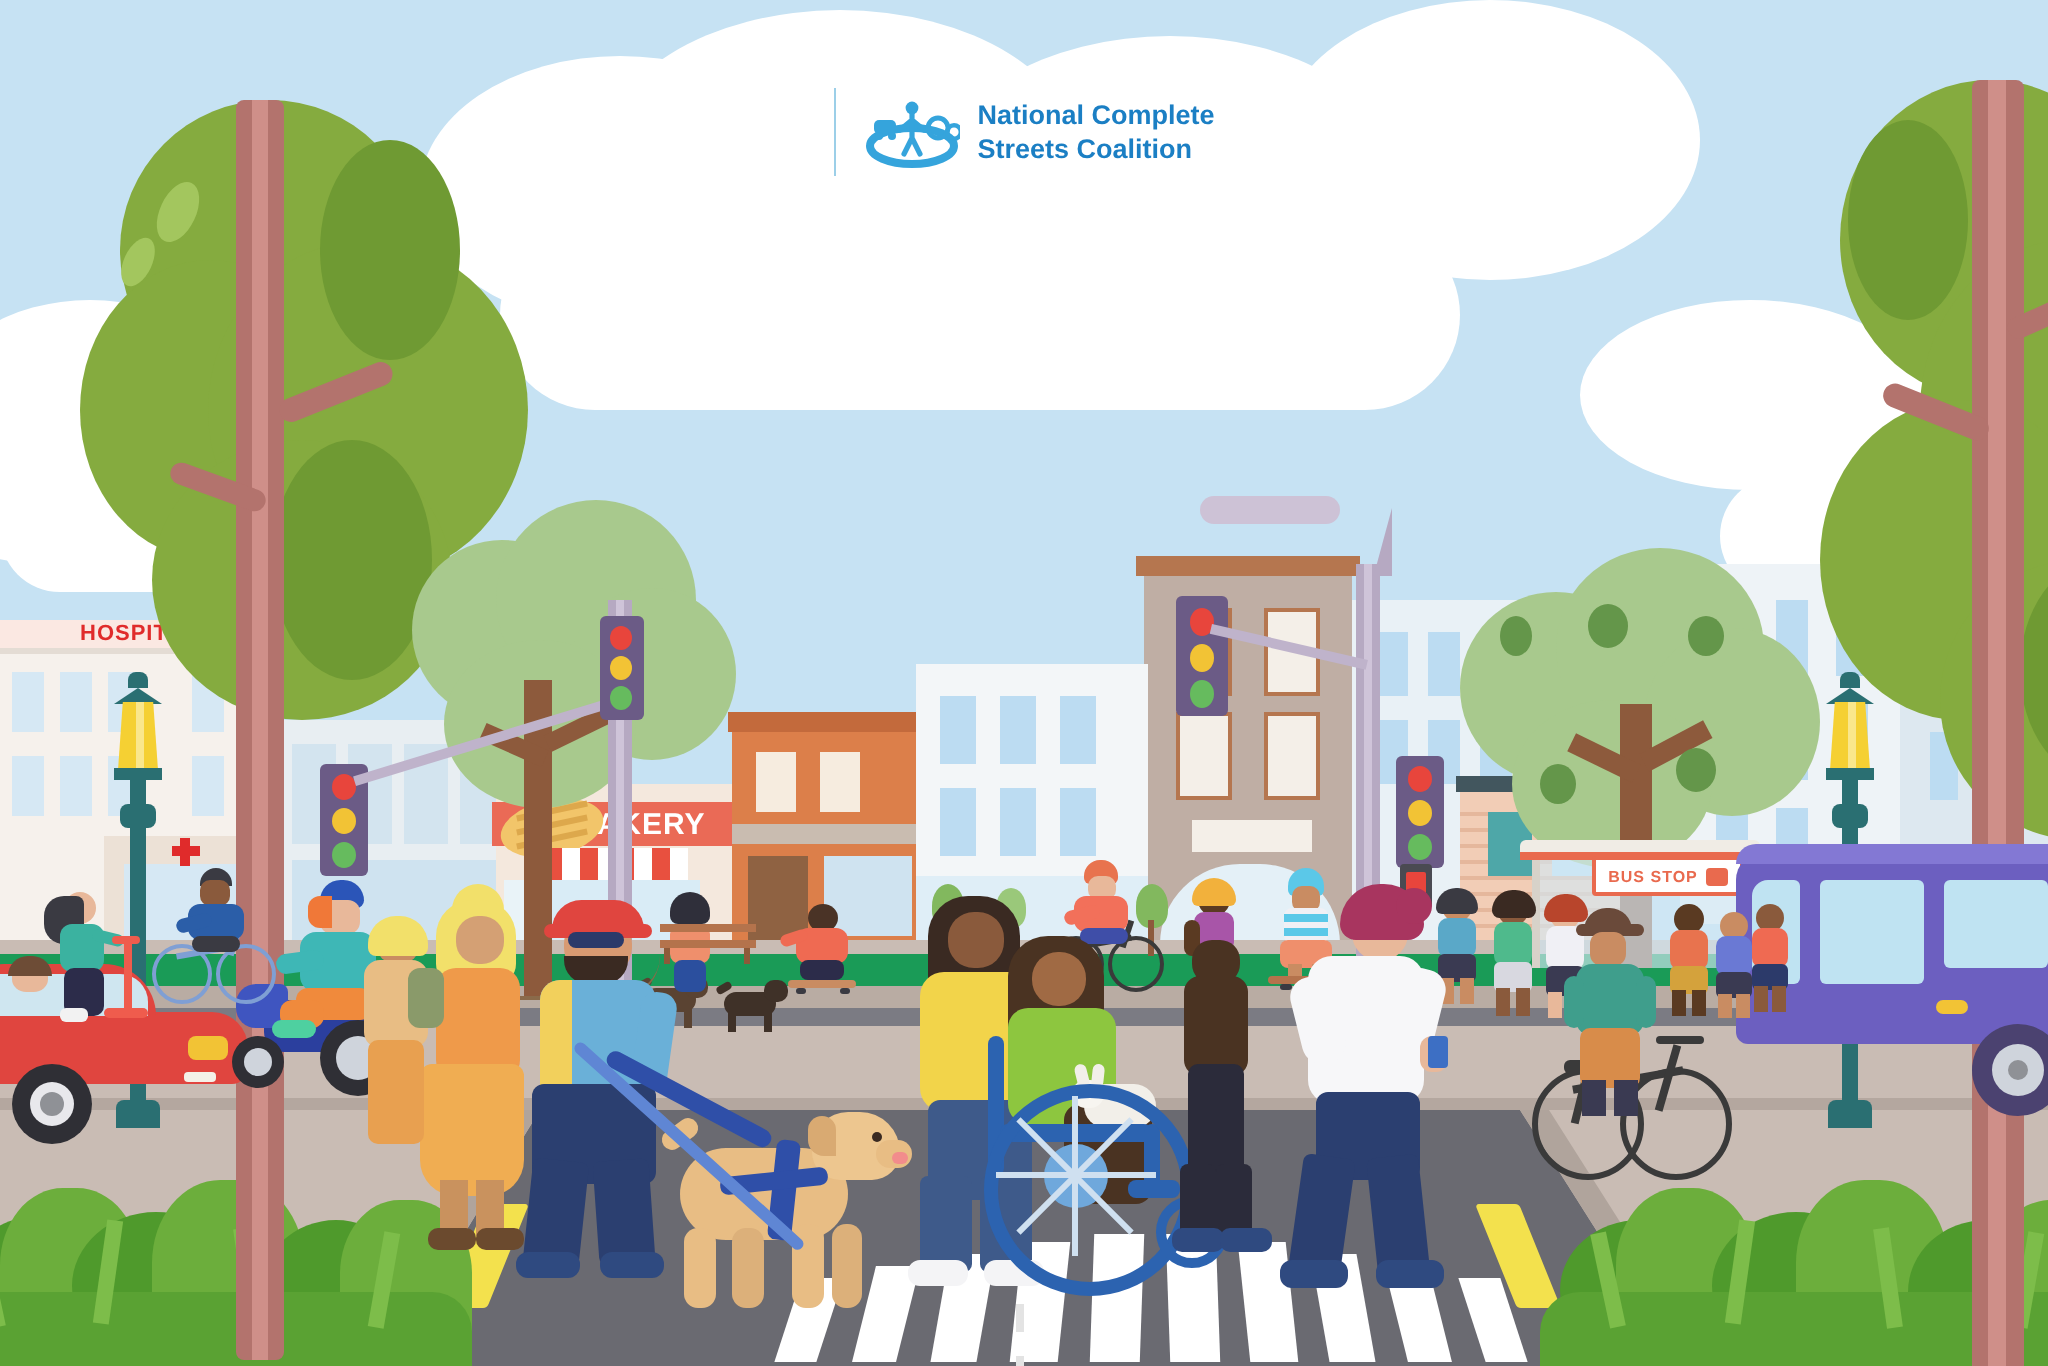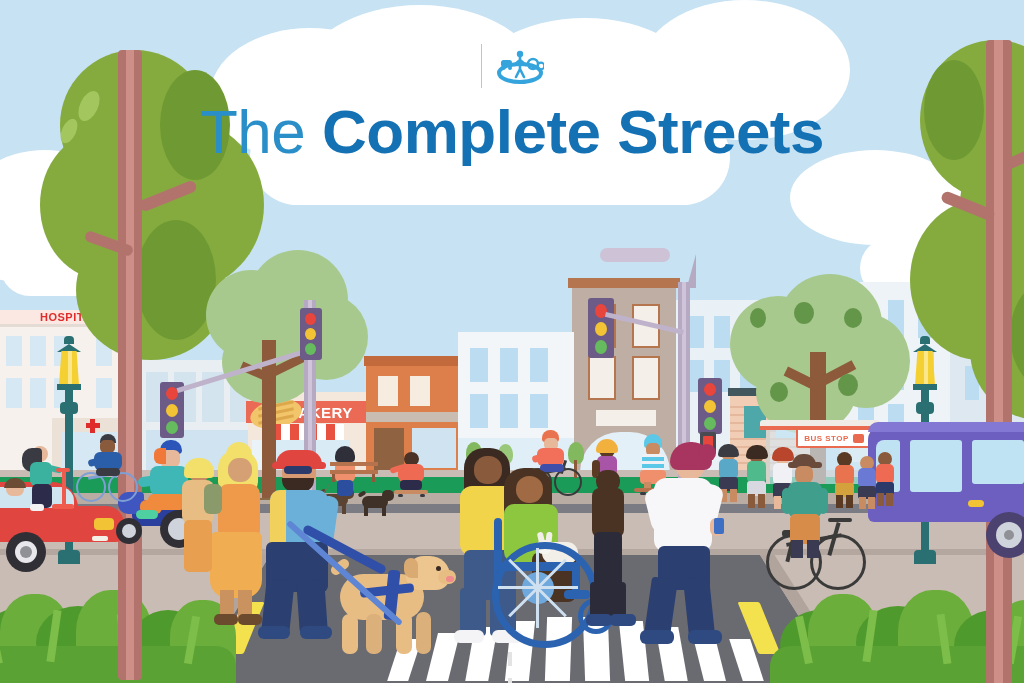--- a/index.html
+++ b/index.html
@@ -763,23 +763,26 @@
             <ellipse cx="24" cy="26" rx="21" ry="9" fill="none" stroke="#35a4dc" stroke-width="4"></ellipse>
             <circle cx="24" cy="7" r="3.2" fill="#35a4dc"></circle>
             <path d="M24 10 L24 22 M24 13 L18 18 M24 13 L30 18 M24 22 L20 30 M24 22 L28 30" stroke="#35a4dc" stroke-width="2.6" fill="none" stroke-linecap="round"></path>
             <rect x="5" y="13" width="11" height="7" rx="2.5" fill="#35a4dc"></rect>
             <circle cx="7.5" cy="21" r="2" fill="#35a4dc"></circle>
             <circle cx="14" cy="21" r="2" fill="#35a4dc"></circle>
             <circle cx="37" cy="17" r="5" fill="none" stroke="#35a4dc" stroke-width="2.4"></circle>
             <circle cx="45" cy="19" r="3.4" fill="none" stroke="#35a4dc" stroke-width="2.2"></circle>
           </svg>
         </div>
+        <div class="ncsc-txt">
+          <div>National Complete</div>
+          <div>Streets Coalition</div>
+        </div>
       </div>
 
     </div>
 
     <div class="titleblock">
-      <div class="t1"><span>The </span><b>Complete Streets</b></div>
     </div>
 
   </div>
 
 </div>
 
 </body></html>

